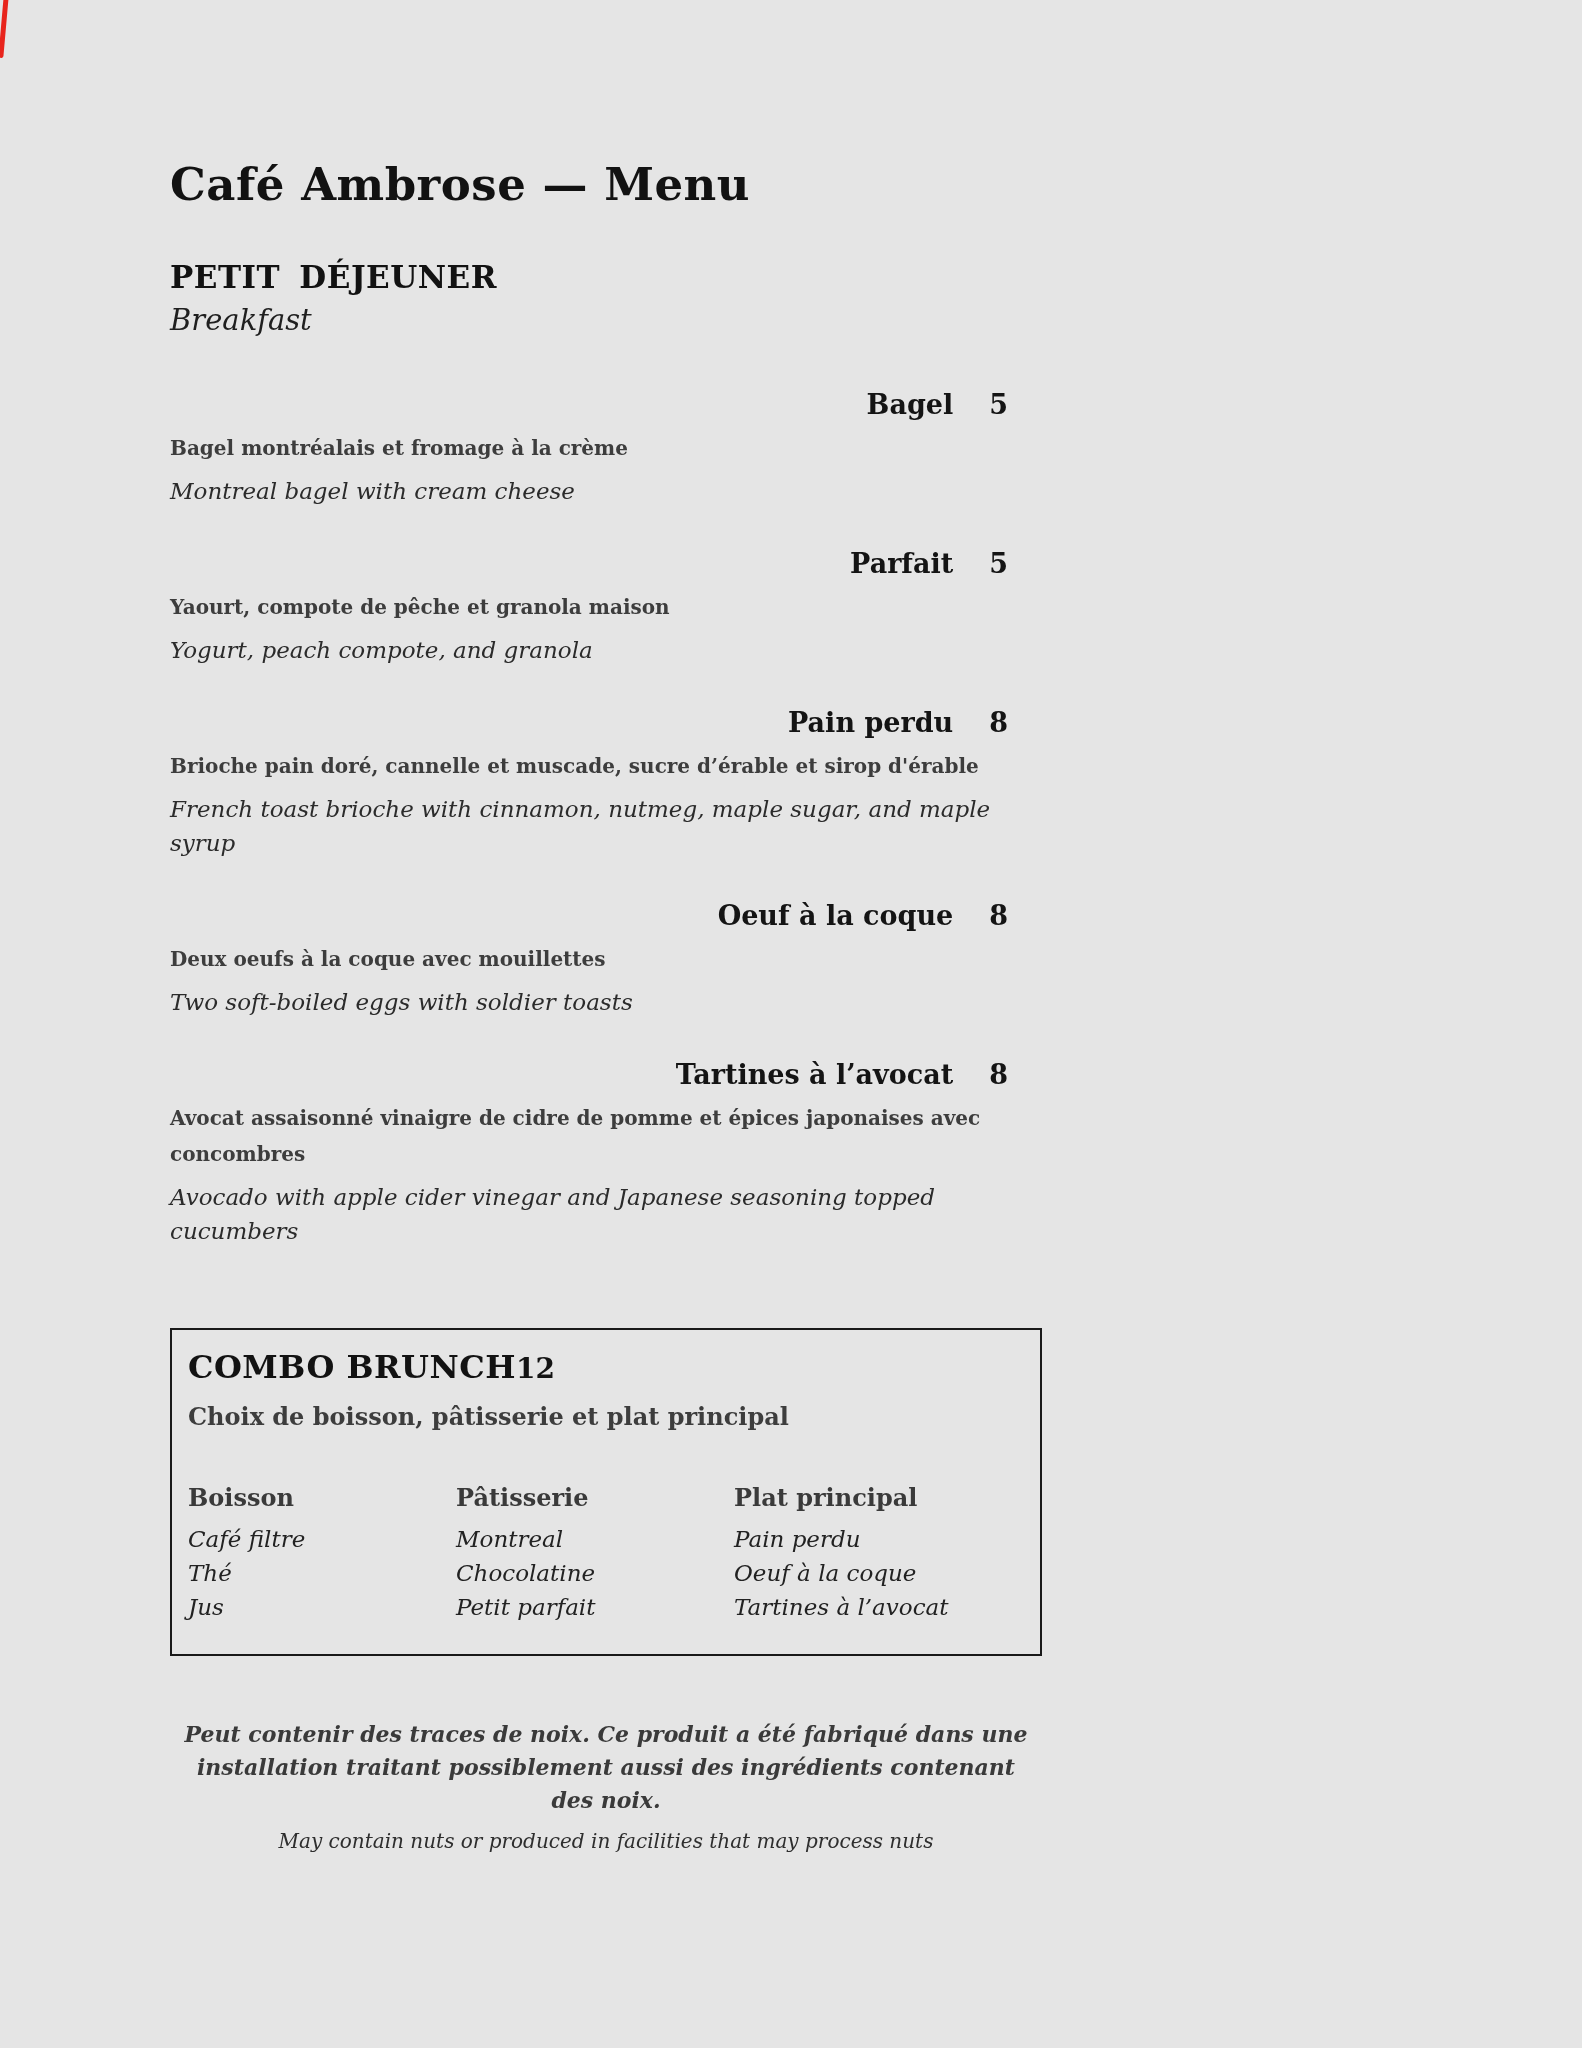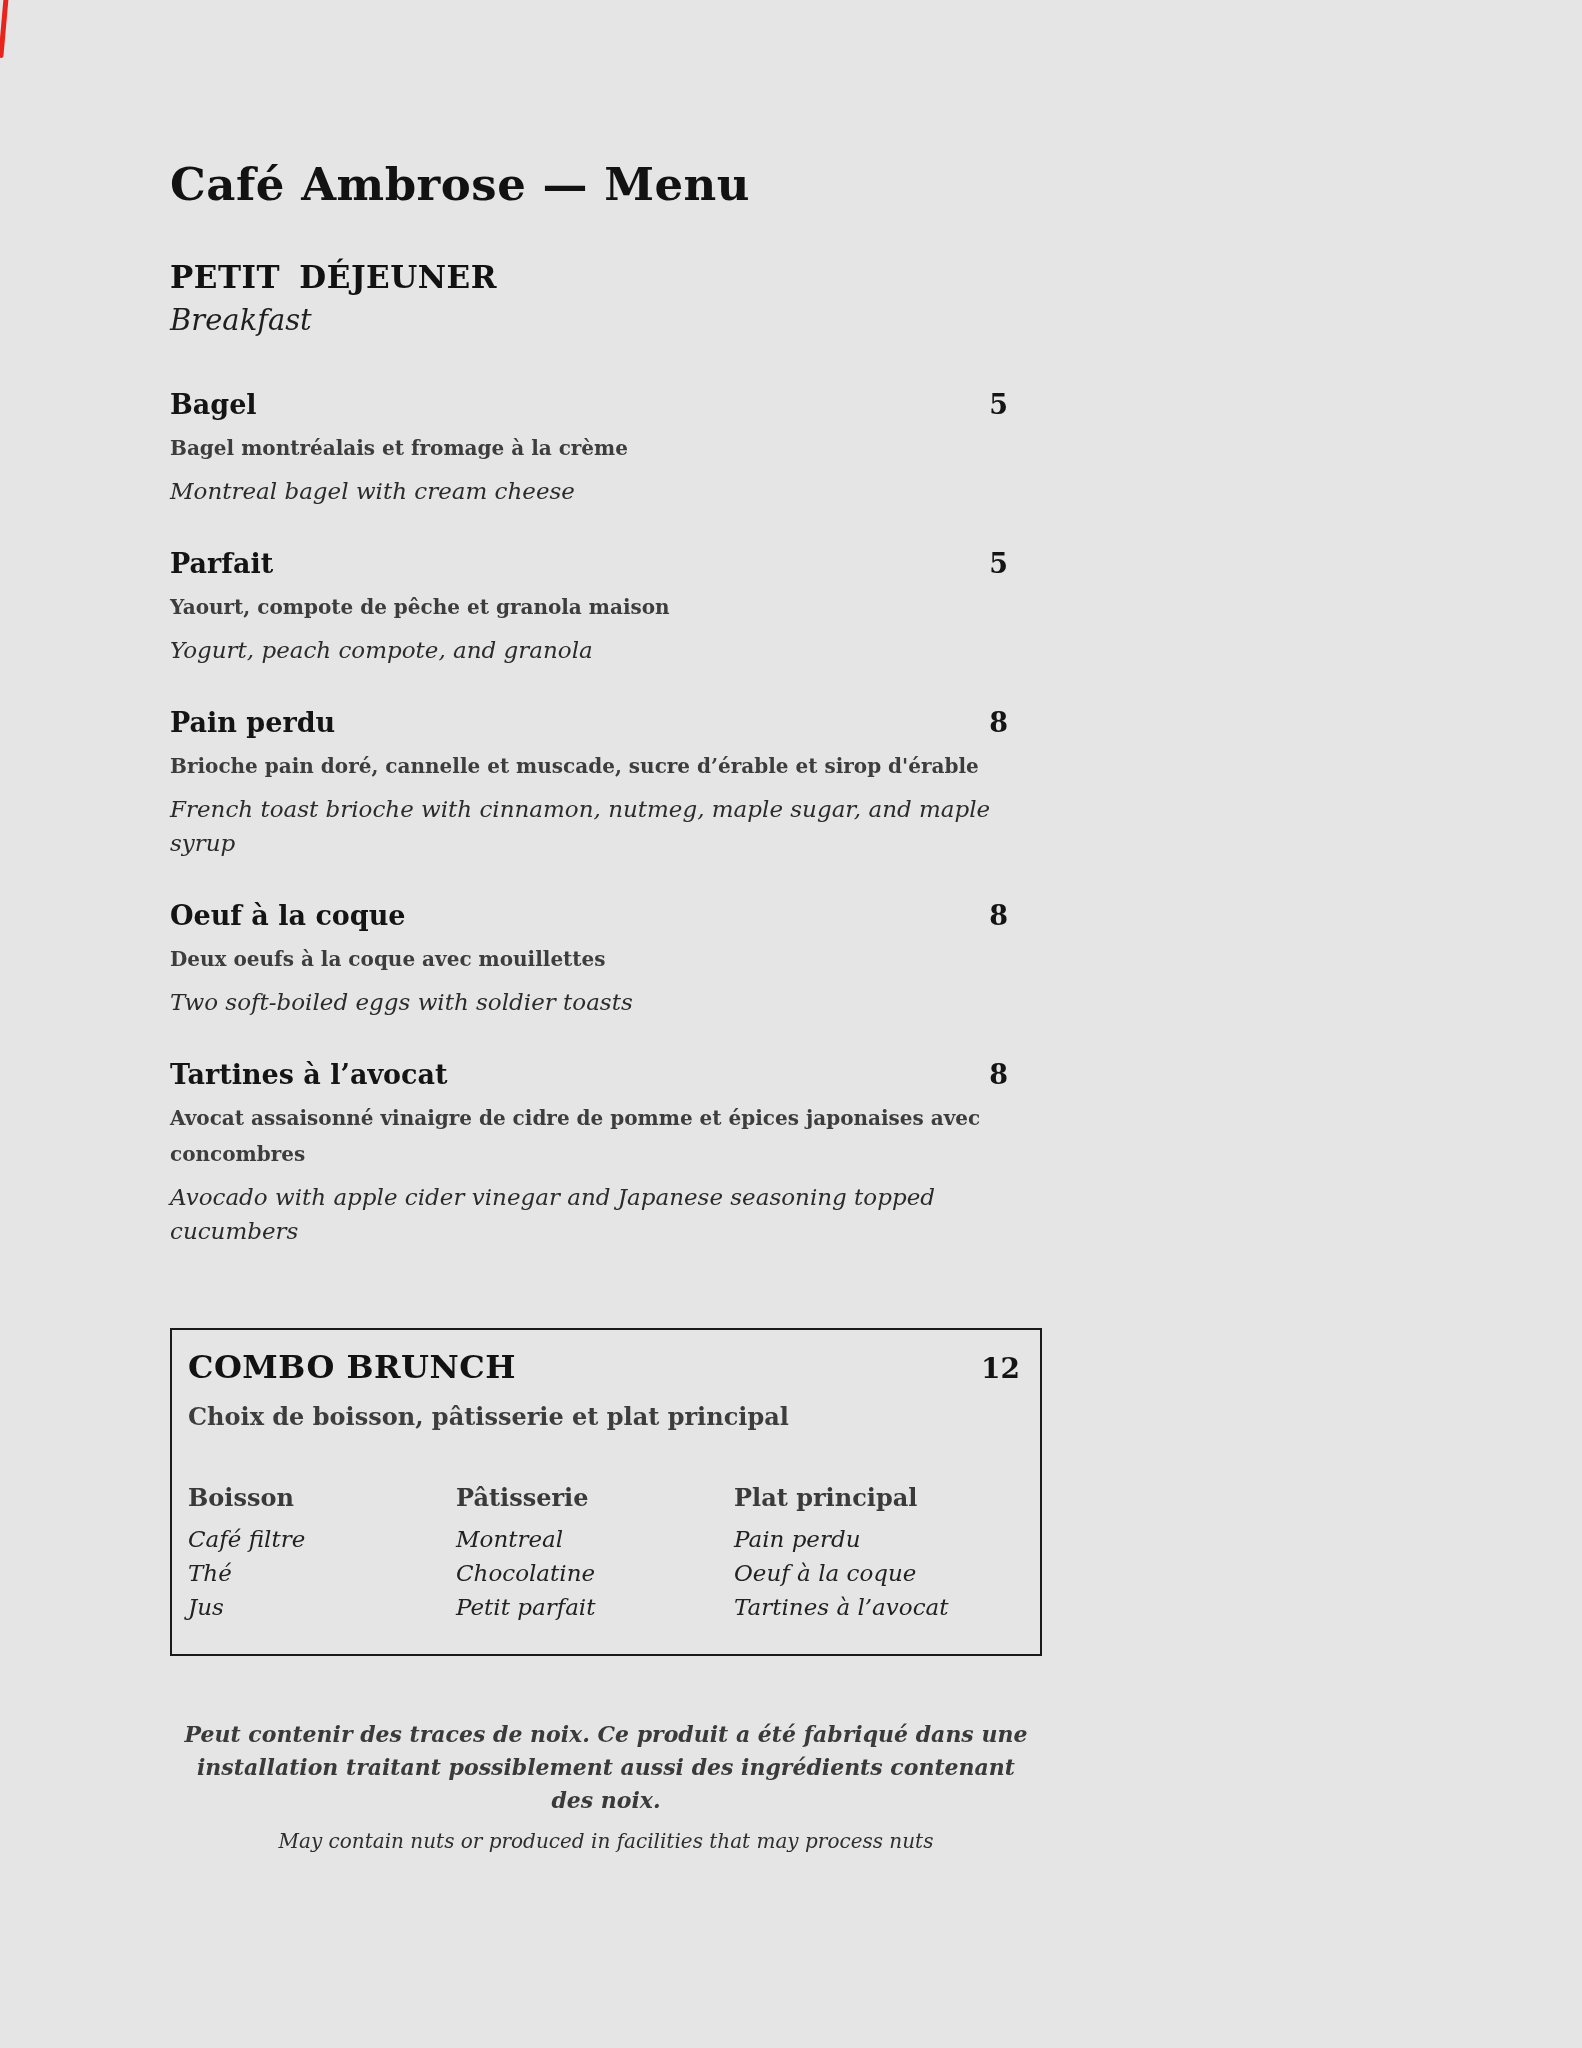--- a/index.html
+++ b/index.html
@@ -55,23 +55,24 @@
     font-style: italic;
     color: #1f1f1f;
   }
 
   .items { margin-top: 52px; }
 
   .item { margin-bottom: 40px; }
 
   .item-row {
     display: flex;
-    justify-content: space-between;
+    justify-content: flex-end;
     align-items: baseline;
     padding-right: 34px;
+    gap: 36px;
   }
 
   .item-name {
     font-size: 27px;
     font-weight: bold;
     color: #141414;
   }
 
   .item-price {
     font-size: 27px;
@@ -96,23 +97,21 @@
   }
 
   .combo-box {
     margin-top: 80px;
     border: 2px solid #1a1a1a;
     padding: 18px 20px 30px 16px;
   }
 
   .combo-head {
     display: flex;
-    justify-content: space-between;
     align-items: baseline;
-    gap: 8px;
   }
 
   .combo-title {
     font-size: 32px;
     font-weight: bold;
     color: #121212;
     letter-spacing: 0.5px;
   }
 
   .combo-price {

